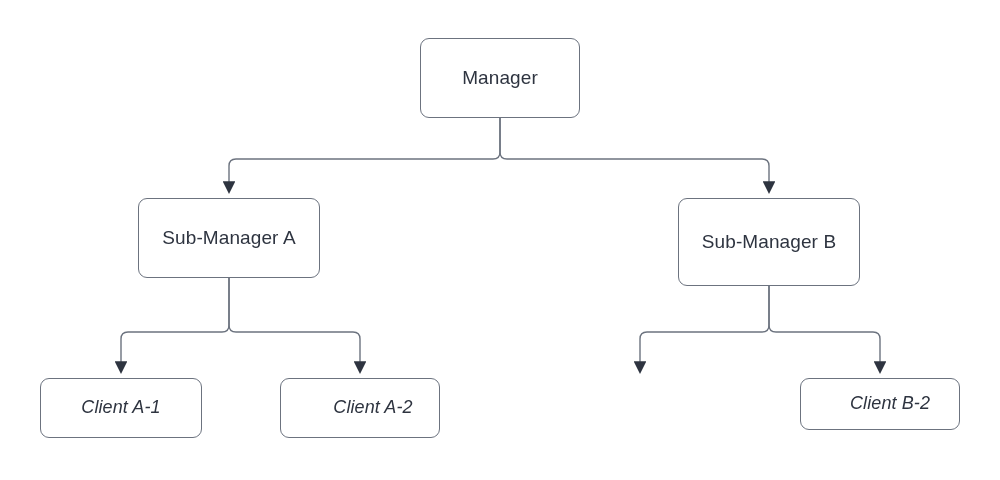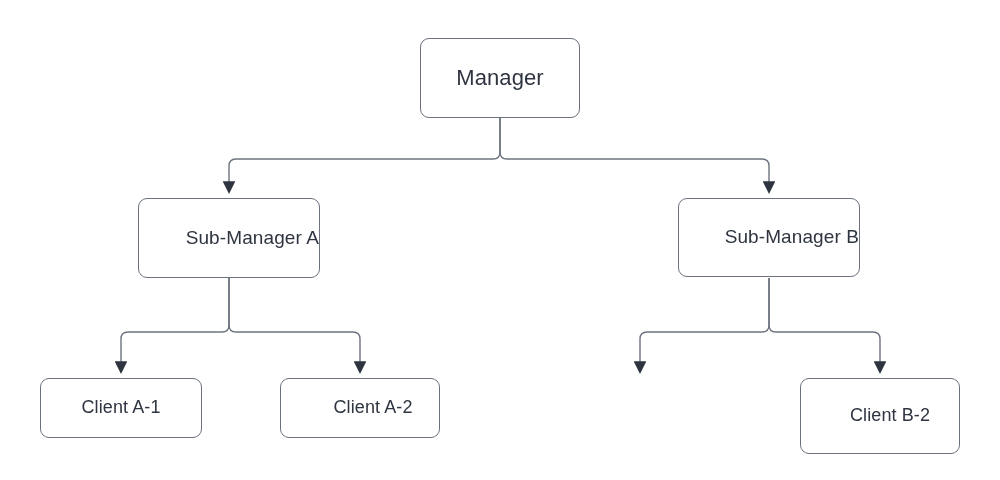--- a/index.html
+++ b/index.html
@@ -35,23 +35,23 @@
     display: flex;
     align-items: center;
     justify-content: center;
     color: #2e3440;
     font-size: 19px;
     font-family: "Liberation Sans", sans-serif;
     line-height: 1.2;
     white-space: nowrap;
     letter-spacing: 0.1px;
   }
-  .node.level-1 { font-size: 22px; }
+  .node.level-1 { font-size: 19px; }
   .node.level-2 { font-size: 19px; }
-  .node.level-3 { font-size: 18px; }
+  .node.level-3 { font-size: 18px; font-style: italic; }
   .node-label {
     pointer-events: none;
   }
 </style>
 </head>
 <body>
 
 <div id="canvas">
 
   <svg id="edges" viewBox="0 0 1000 480" width="1000" height="480" xmlns="http://www.w3.org/2000/svg">
@@ -71,34 +71,34 @@
 
     <path d="M 769 278 L 769 325 Q 769 332 762 332 L 647 332 Q 640 332 640 339 L 640 363" fill="none" stroke="#6c737f" stroke-width="1.4" marker-end="url(#arrowhead)"></path>
 
     <path d="M 769 278 L 769 325 Q 769 332 776 332 L 873 332 Q 880 332 880 339 L 880 363" fill="none" stroke="#6c737f" stroke-width="1.4" marker-end="url(#arrowhead)"></path>
   </svg>
 
   <div class="node level-1" style="left:420px; top:38px; width:160px; height:80px;">
     <span class="node-label">Manager</span>
   </div>
 
-  <div class="node level-2" style="left:138px; top:198px; width:182px; height:80px;justify-content:flex-end;">
+  <div class="node level-2" style="left:138px; top:198px; width:182px; height:80px;">
     <span class="node-label">Sub-Manager A</span>
   </div>
 
-  <div class="node level-2" style="left:678px; top:198px; width:182px; height:79px;justify-content:flex-end;">
+  <div class="node level-2" style="left:678px; top:198px; width:182px; height:88px;">
     <span class="node-label">Sub-Manager B</span>
   </div>
 
   <div class="node level-3" style="left:40px; top:378px; width:162px; height:60px;">
     <span class="node-label">Client A-1</span>
   </div>
 
   <div class="node level-3" style="left:280px; top:378px; width:160px; height:60px;padding-left:26px;">
     <span class="node-label">Client A-2</span>
   </div>
 
 
-  <div class="node level-3" style="left:800px; top:378px; width:160px; height:76px;padding-left:20px;">
+  <div class="node level-3" style="left:800px; top:378px; width:160px; height:52px;padding-left:20px;">
     <span class="node-label">Client B-2</span>
   </div>
 
 </div>
 
 </body></html>

